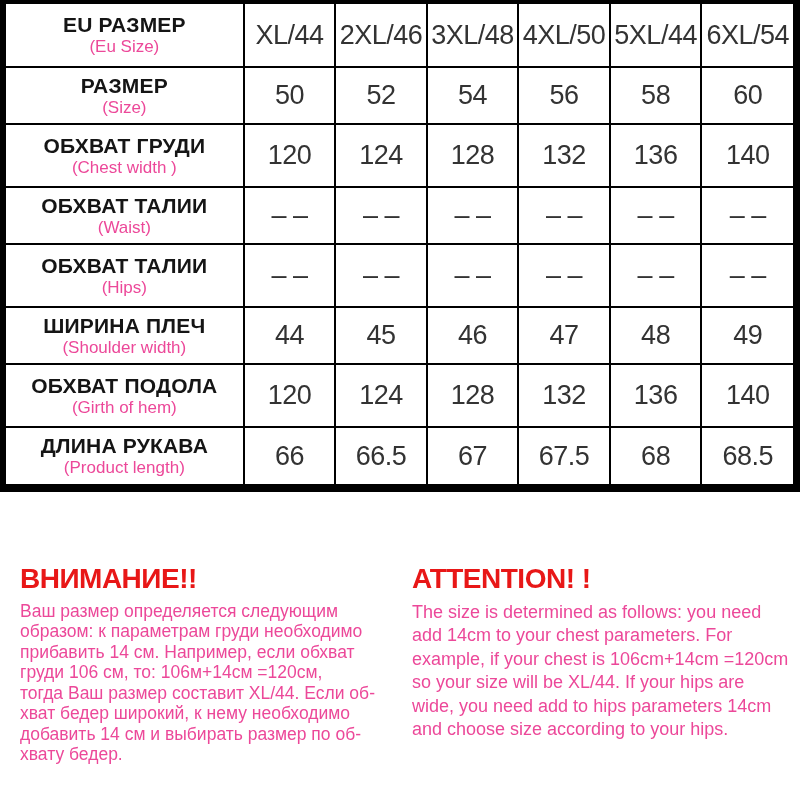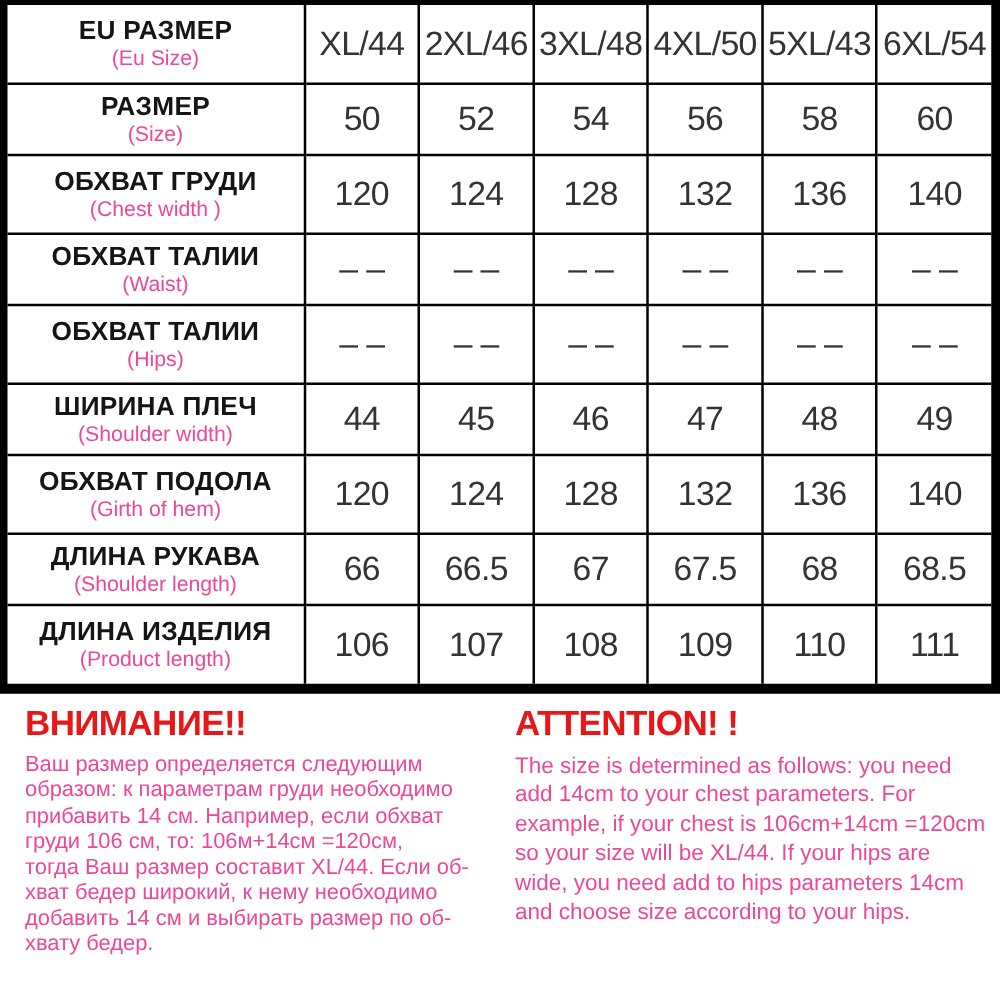--- a/index.html
+++ b/index.html
@@ -55,21 +55,21 @@
       <tbody>
           <tr>
             <td>
               <div class="lbl-ru">EU РАЗМЕР</div>
               <div class="lbl-en">(Eu Size)</div>
             </td>
             <td class="value-cell">XL/44</td>
             <td class="value-cell">2XL/46</td>
             <td class="value-cell">3XL/48</td>
             <td class="value-cell">4XL/50</td>
-            <td class="value-cell">5XL/43</td>
+            <td class="value-cell">5XL/44</td>
             <td class="value-cell">6XL/54</td>
           </tr>
           <tr>
             <td>
               <div class="lbl-ru">РАЗМЕР</div>
               <div class="lbl-en">(Size)</div>
             </td>
             <td class="value-cell">50</td>
             <td class="value-cell">52</td>
             <td class="value-cell">54</td>
@@ -133,40 +133,28 @@
             <td class="value-cell">120</td>
             <td class="value-cell">124</td>
             <td class="value-cell">128</td>
             <td class="value-cell">132</td>
             <td class="value-cell">136</td>
             <td class="value-cell">140</td>
           </tr>
           <tr>
             <td>
               <div class="lbl-ru">ДЛИНА РУКАВА</div>
-              <div class="lbl-en">(Shoulder length)</div>
+              <div class="lbl-en">(Product length)</div>
             </td>
             <td class="value-cell">66</td>
             <td class="value-cell">66.5</td>
             <td class="value-cell">67</td>
             <td class="value-cell">67.5</td>
             <td class="value-cell">68</td>
             <td class="value-cell">68.5</td>
-          </tr>
-          <tr>
-            <td>
-              <div class="lbl-ru">ДЛИНА ИЗДЕЛИЯ</div>
-              <div class="lbl-en">(Product length)</div>
-            </td>
-            <td class="value-cell">106</td>
-            <td class="value-cell">107</td>
-            <td class="value-cell">108</td>
-            <td class="value-cell">109</td>
-            <td class="value-cell">110</td>
-            <td class="value-cell">111</td>
           </tr>
         </tbody>
     </table>
   </div>
 
   <div class="note note-ru">
     <h2 class="note-heading">ВНИМАНИЕ!!</h2>
     <p class="note-body">Ваш размер определяется следующим
 образом: к параметрам груди необходимо
 прибавить 14 см. Например, если обхват

